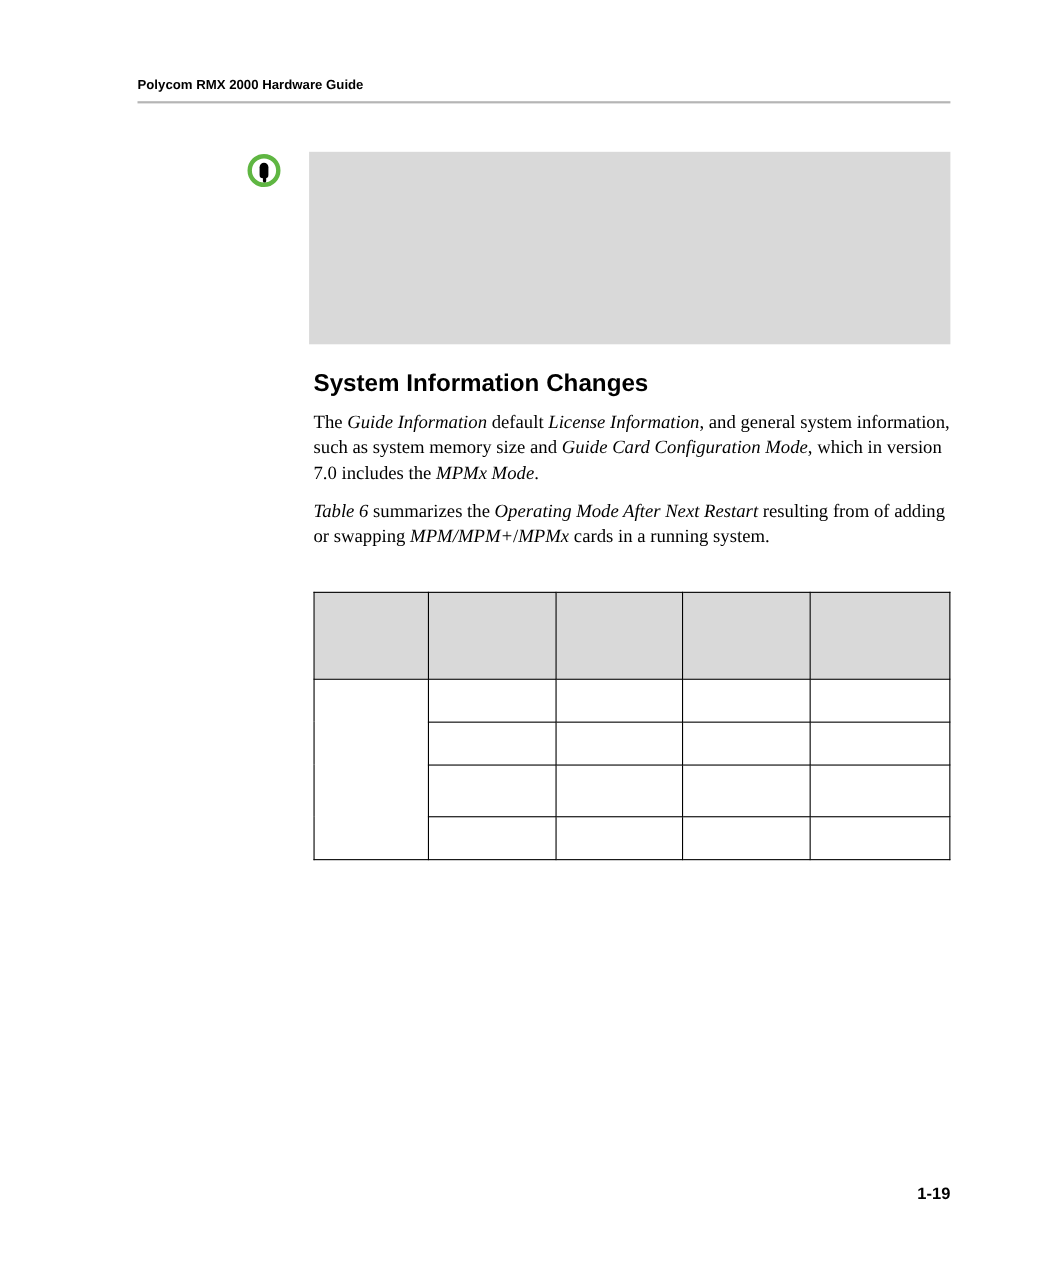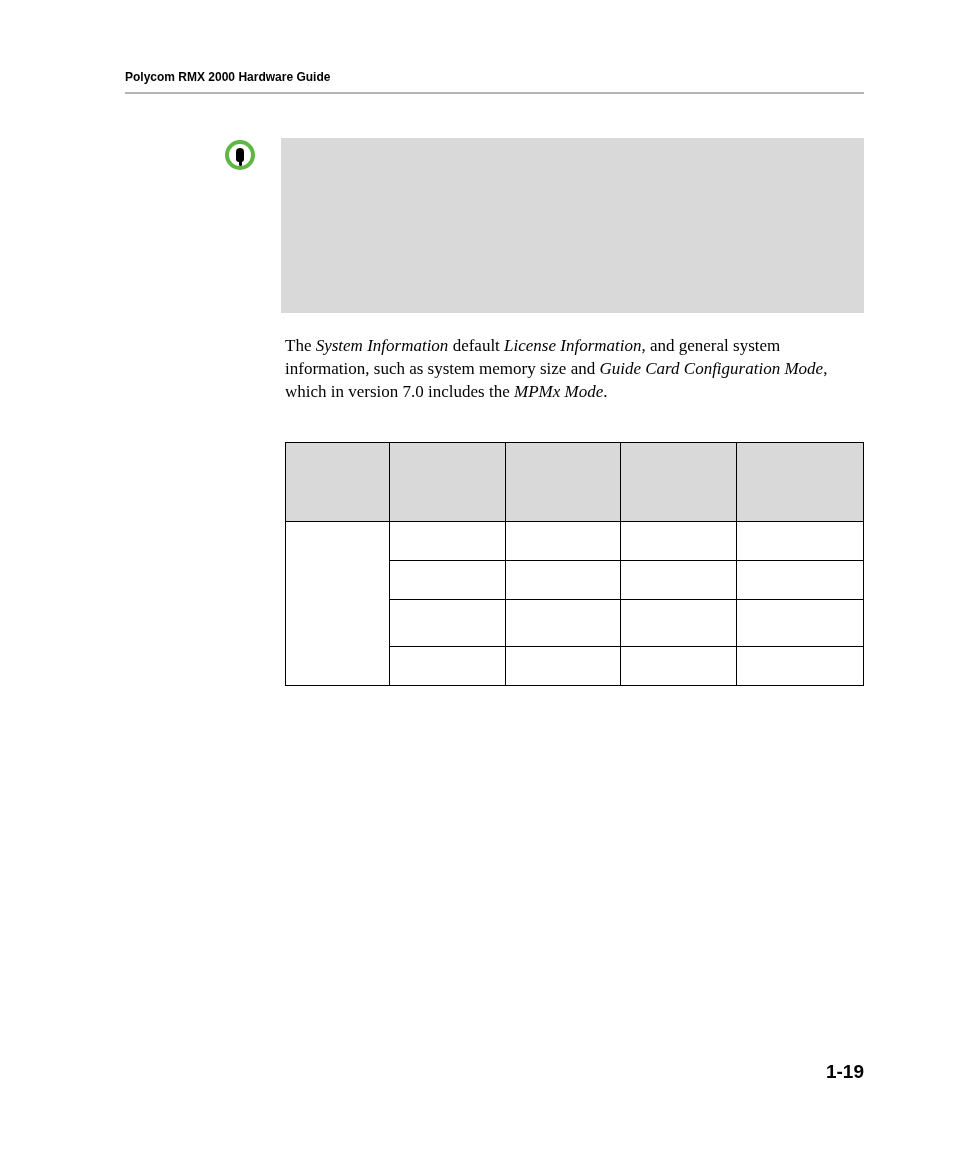--- a/index.html
+++ b/index.html
@@ -99,25 +99,25 @@
   }
   table.data-table thead th {
     background: #d9d9d9;
     height: 78px;
   }
   table.data-table tbody td.rowhead {
     background: #fff;
   }
   .page-number {
     position: absolute;
-    bottom: 72px;
+    bottom: 61px;
     right: 90px;
     font-family: Arial, Helvetica, sans-serif;
     font-weight: bold;
-    font-size: 19px;
+    font-size: 15px;
   }
 </style>
 </head>
 <body>
 
 <div class="page">
 
   <div class="running-header">Polycom RMX 2000 Hardware Guide</div>
   <hr class="header-rule">
 
@@ -127,25 +127,29 @@
 
     <div class="note-row">
       <div class="note-icon">
         <div class="icon-circle">
           <div class="pin"></div>
         </div>
       </div>
       <div class="note-box"></div>
     </div>
 
+    <h2 class="section-heading">System Information Changes</h2>
 
     <p class="body">
-      <span>The </span><span class="italic">System Information</span><span> default </span><span class="italic">License Information</span><span>, and general system information, such as system memory size and </span><span class="italic">Guide Card Configuration Mode</span><span>, which in version 7.0 includes the </span><span class="italic">MPMx Mode</span><span>.</span>
+      <span>The </span><span class="italic">Guide Information</span><span> default </span><span class="italic">License Information</span><span>, and general system information, such as system memory size and </span><span class="italic">Guide Card Configuration Mode</span><span>, which in version 7.0 includes the </span><span class="italic">MPMx Mode</span><span>.</span>
     </p>
 
+    <p class="body">
+      <span class="italic">Table 6</span><span> summarizes the </span><span class="italic">Operating Mode After Next Restart</span><span> resulting from of adding or swapping </span><span class="italic">MPM/MPM+</span><span>/</span><span class="italic">MPMx</span><span> cards in a running system.</span>
+    </p>
 
     <table class="data-table">
       <colgroup>
         <col style="width:18%">
         <col style="width:20%">
         <col style="width:20%">
         <col style="width:20%">
         <col style="width:22%">
       </colgroup>
       <thead>

